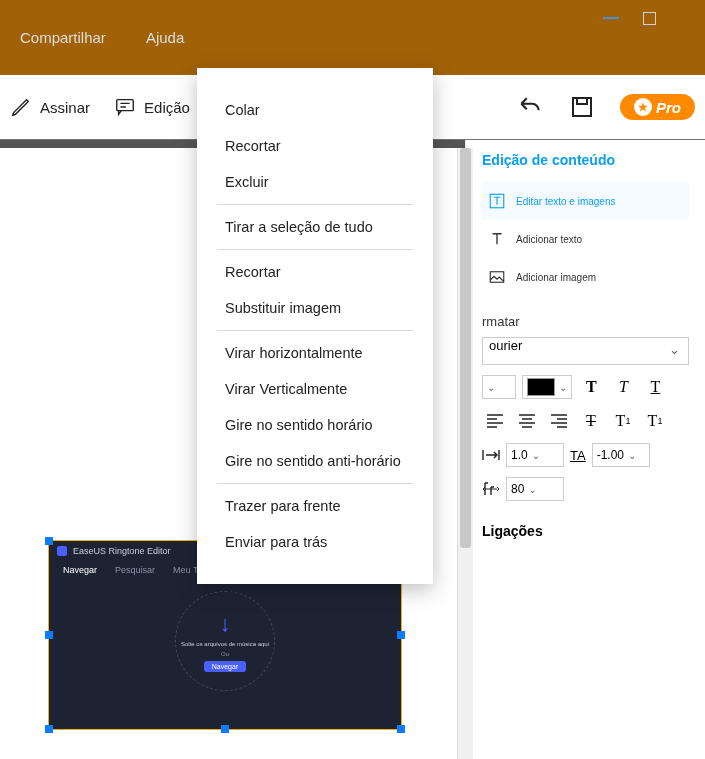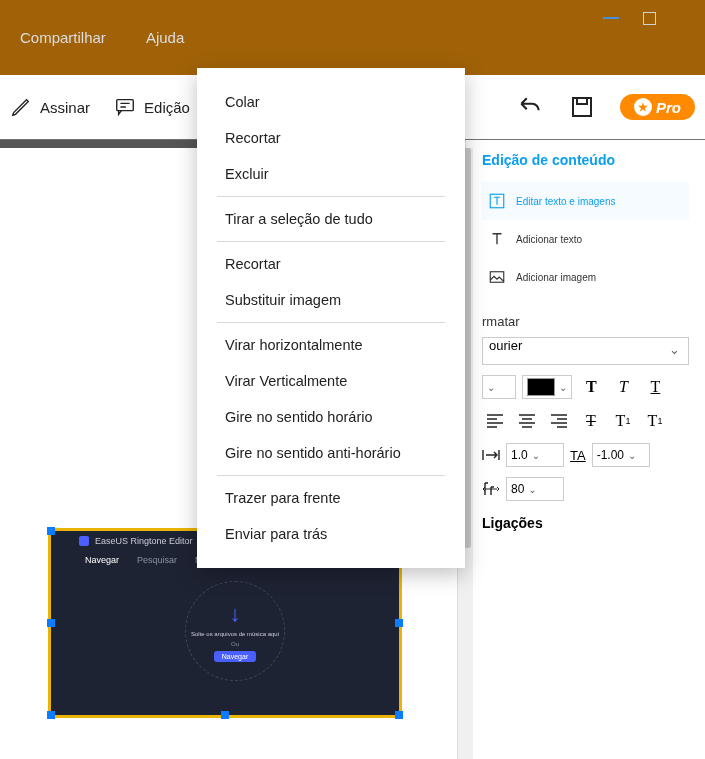--- a/index.html
+++ b/index.html
@@ -18,21 +18,21 @@
 .undo-btn { margin-left: auto; }
 .undo-btn, .save-btn { width: 28px; height: 28px; display: flex; align-items: center; justify-content: center; cursor: pointer; }
 .pro-badge { background: #ff8a00; color: #fff; font-weight: 700; font-style: italic; padding: 4px 14px; border-radius: 14px; font-size: 15px; display: flex; align-items: center; gap: 4px; }
 .pro-star { background: #fff; color: #ff8a00; width: 18px; height: 18px; border-radius: 50%; display: inline-flex; align-items: center; justify-content: center; font-size: 11px; font-style: normal; }
 
 .content { display: flex; height: calc(100% - 140px); }
 .canvas-area { flex: 1; background: #fff; position: relative; border-top: 8px solid #555; }
 .scrollbar-v { position: absolute; right: -8px; top: 0; bottom: 0; width: 16px; background: #f0f0f0; border-left: 1px solid #ddd; }
 .scroll-thumb { position: absolute; top: 0; left: 2px; right: 2px; height: 400px; background: #c8c8c8; border-radius: 3px; }
 
-.selected-image { position: absolute; left: 48px; top: 380px; width: 354px; height: 190px; background: #1e2333; border: 3px solid #eab308; padding-left: 20px; }
+.selected-image { position: absolute; left: 48px; top: 392px; width: 354px; height: 190px; background: #1e2333; border: 1px solid #eab308; }
 .sel-handle { position: absolute; width: 8px; height: 8px; background: #0a7cff; }
 .sel-handle.tl { left: -4px; top: -4px; }
 .sel-handle.tm { left: 50%; top: -4px; margin-left: -4px; }
 .sel-handle.tr { right: -4px; top: -4px; }
 .sel-handle.ml { left: -4px; top: 50%; margin-top: -4px; }
 .sel-handle.mr { right: -4px; top: 50%; margin-top: -4px; }
 .sel-handle.bl { left: -4px; bottom: -4px; }
 .sel-handle.bm { left: 50%; bottom: -4px; margin-left: -4px; }
 .sel-handle.br { right: -4px; bottom: -4px; }
 
@@ -57,23 +57,23 @@
 .format-title { font-size: 13px; color: #333; margin-top: 18px; margin-bottom: 8px; }
 .font-select { width: 100%; height: 28px; border: 1px solid #ccc; font-size: 13px; padding: 0 6px; background: #fff; position: relative; }
 .font-select::after { content: "⌄"; position: absolute; right: 8px; top: 4px; color: #666; }
 
 .row { display: flex; gap: 6px; margin-top: 10px; align-items: center; flex-wrap: wrap; }
 .mini-select { height: 24px; border: 1px solid #ccc; font-size: 12px; display: inline-flex; align-items: center; padding: 0 4px; gap: 4px; background: #fff; }
 .mini-select .chev { font-size: 10px; color: #666; }
 .color-swatch { width: 28px; height: 18px; background: #000; border: 1px solid #999; }
 .tbtn { width: 26px; height: 24px; border: 1px solid transparent; display: inline-flex; align-items: center; justify-content: center; font-family: Georgia, serif; font-size: 16px; cursor: pointer; }
 .tbtn svg { stroke: #222; }
-.ligatures-title { font-size: 14px; font-weight: 600; margin-top: 14px; }
-
-.context-menu { position: absolute; left: 197px; top: 68px; width: 268px; background: #fff; box-shadow: 0 6px 20px rgba(0,0,0,0.25); z-index: 100; padding: 16px 0; }
+.ligatures-title { font-size: 14px; font-weight: 600; margin-top: 22px; }
+
+.context-menu { position: absolute; left: 197px; top: 68px; width: 236px; background: #fff; box-shadow: 0 6px 20px rgba(0,0,0,0.25); z-index: 100; padding: 24px 0; }
 .ctx-item { padding: 10px 28px; font-size: 14.5px; color: #222; cursor: pointer; }
 .ctx-sep { height: 1px; background: #d9d9d9; margin: 4px 20px; }
 </style>
 </head>
 <body>
 
 <div class="titlebar">
   <span class="menu-item">Compartilhar</span>
   <span class="menu-item">Ajuda</span>
   <div class="win-controls">

